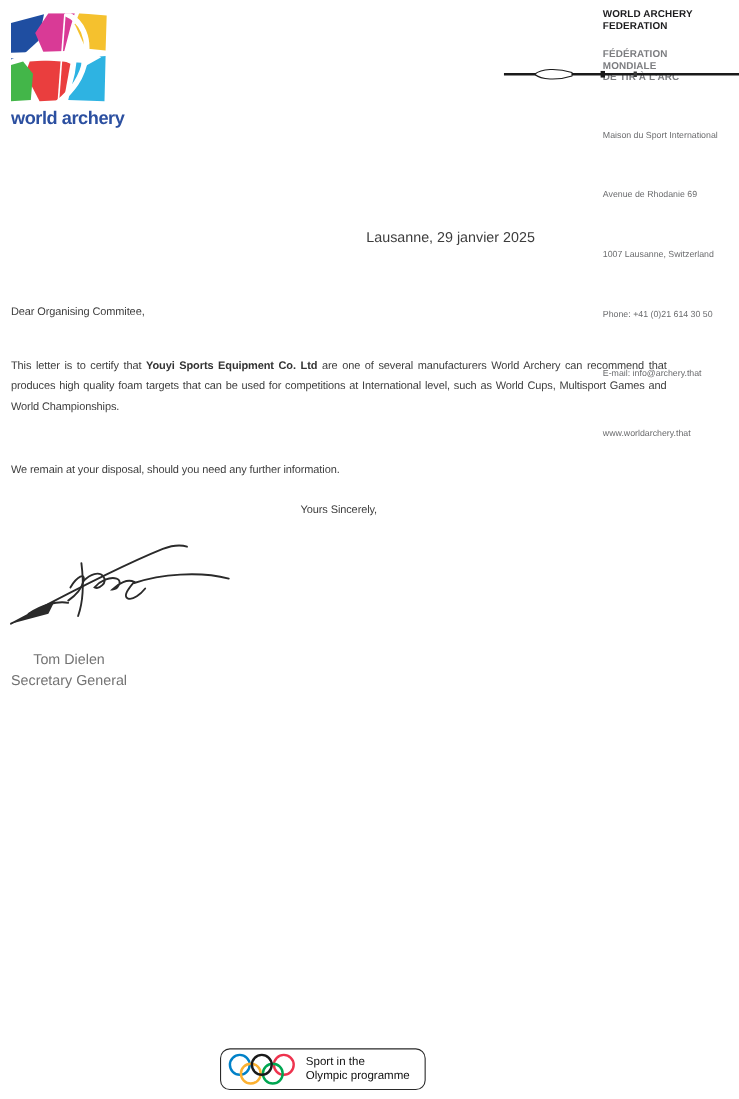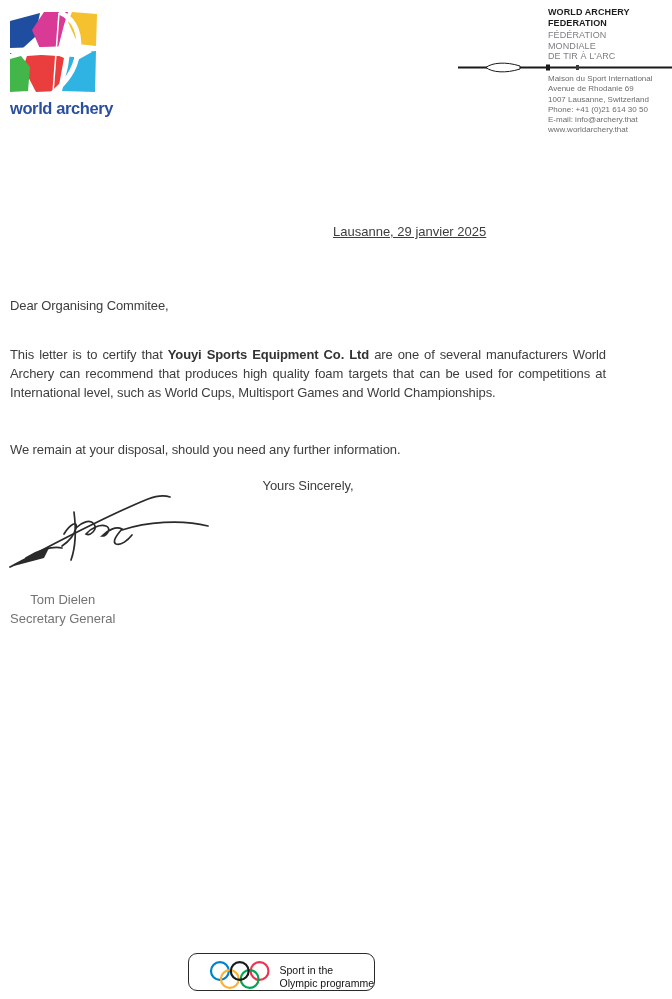--- a/index.html
+++ b/index.html
@@ -24,50 +24,50 @@
     font-size: 16.5px;
     font-weight: bold;
     letter-spacing: -0.4px;
     color: #2b4fa0;
     white-space: nowrap;
   }
 
   
   .org-block { position: absolute; left: 548px; top: 7px; width: 120px; }
   .org-name-en { font-size: 9px; line-height: 10.5px; font-weight: bold; color: #1d1d1f; letter-spacing: 0.1px; }
-  .org-name-fr { margin-top: 2px; font-size: 9px; line-height: 10.5px; font-weight: normal; color: #7c7d80; letter-spacing: 0.1px; }
+  .org-name-fr { margin-top: 16px; font-size: 9px; line-height: 10.5px; font-weight: bold; color: #7c7d80; letter-spacing: 0.1px; }
   .org-name-en span, .org-name-fr span { display: block; }
 
   .header-arrow { position: absolute; left: 458px; top: 61px; }
 
   .address-block { position: absolute; left: 548px; top: 74px; width: 120px; font-size: 8px; line-height: 10.3px; color: #6b6c6e; }
-  .address-block span { display: block; white-space: nowrap; }
+  .address-block span { display: block; white-space: nowrap; margin-top: 44px; }
 
   
-  .dateline { position: absolute; left: 333px; top: 224px; font-size: 13px; color: #3d3d3d; text-decoration: underline; }
+  .dateline { position: absolute; left: 333px; top: 208px; font-size: 13px; color: #3d3d3d; }
 
-  .body-block { position: absolute; left: 10px; top: 296px; width: 596px; font-size: 13px; line-height: 19px; color: #3d3d3d; letter-spacing: -0.1px; }
+  .body-block { position: absolute; left: 10px; top: 274px; width: 596px; font-size: 10px; line-height: 19px; color: #3d3d3d; letter-spacing: -0.1px; }
   .para-main { margin-top: 30px; text-align: justify; }
   .para-main b { color: #333333; }
   .para-2 { margin-top: 38px; }
   .closing { margin-top: 17px; text-align: center; }
 
   .signature { position: absolute; left: 6px; top: 486px; }
 
   .signer-block { position: absolute; left: 10px; top: 590px; font-size: 13px; line-height: 19px; color: #737373; text-align: center; }
   .signer-block span { display: block; }
 
   
   .olympic-badge {
-    position: absolute; left: 188px; top: 953px;
+    position: absolute; left: 200px; top: 953px;
     width: 187px; height: 38px;
     border: 1.3px solid #2a2a2a;
     border-radius: 9px;
-    display: flex; align-items: flex-end;
-    padding-left: 20px; gap: 9px;
+    display: flex; align-items: center;
+    padding-left: 6px; gap: 9px;
     background: #ffffff;
   }
   .badge-text { font-size: 10.5px; line-height: 13px; color: #111111; }
   .badge-text span { display: block; white-space: nowrap; }
 </style>
 </head>
 <body>
 
 <div class="page">
 

